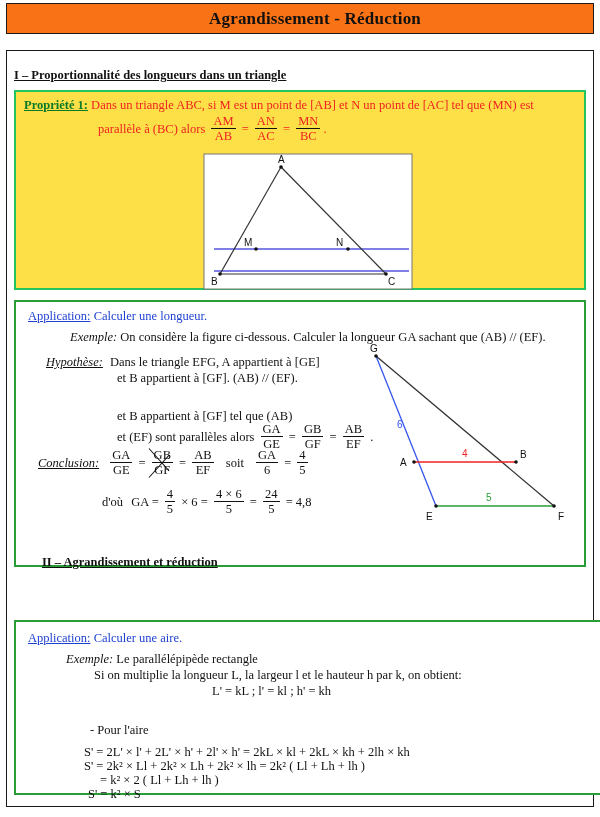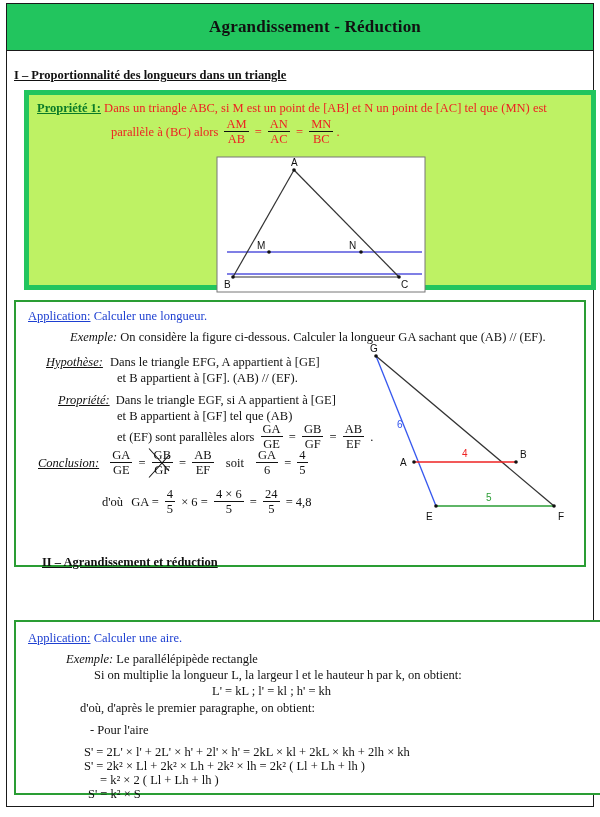--- a/index.html
+++ b/index.html
@@ -10,22 +10,22 @@
     -webkit-font-smoothing:none;
   }
   .page{
     position:relative;
     width:600px;height:817px;
     box-sizing:border-box;
     overflow:hidden;
   }
   
   .title-banner{
-    position:absolute;left:6px;top:3px;width:588px;height:48px;
-    background:#22c55e;
+    position:absolute;left:6px;top:3px;width:588px;height:31px;
+    background:#f97316;
     border:1px solid #1a1a1a;
     box-sizing:border-box;
     display:flex;align-items:center;justify-content:center;padding-left:30px;
   }
   .title-banner .t{
     font-size:17px;font-weight:bold;letter-spacing:.2px;
   }
   
   .outer{
     position:absolute;left:6px;top:50px;width:588px;height:757px;
@@ -36,24 +36,23 @@
   
   .section-head{
     position:absolute;
     font-size:12.5px;font-weight:bold;
     text-decoration:underline;
     white-space:nowrap;
   }
   
   .prop-box{
     position:absolute;
-    background:#bef264;
-    border:5px solid #22c55e;
-    box-sizing:border-box;
-    margin-left:10px;
+    background:#fde047;
+    border:2px solid #22c55e;
+    box-sizing:border-box;
   }
   .prop-label{
     color:#0a7a28;font-weight:bold;text-decoration:underline;
     font-size:12.5px;
   }
   .prop-text{color:#ee2222;font-size:12.5px;}
   
   .app-box{
     position:absolute;
     border:2px solid #2a9d34;
@@ -155,24 +154,20 @@
       <span class="it">Exemple:</span>
       <span>On considère la figure ci-dessous. Calculer la longueur GA sachant que (AB) // (EF).</span>
     </div>
 
     <div class="abs txt" style="left:30px;top:52px;">
       <span class="it-u">Hypothèse:</span>
       <span style="margin-left:4px;">Dans le triangle EFG, A appartient à [GE]</span>
     </div>
     <div class="abs txt" style="left:101px;top:68px;">et B appartient à [GF]. (AB) // (EF).</div>
 
-    <div class="abs txt" style="left:42px;top:90px;">
-      <span class="it-u">Propriété:</span>
-      <span style="margin-left:3px;">Dans le triangle EGF, si A appartient à [GE]</span>
-    </div>
     <div class="abs txt" style="left:101px;top:106px;">et B appartient à [GF] tel que (AB)</div>
 
     <div class="abs txt" style="left:101px;top:122px;">
       <span>et (EF) sont parallèles alors</span>
       <span class="frac small">
         <span class="num">GA</span>
         <span class="den">GE</span>
       </span>
       <span>=</span>
       <span class="frac small">
@@ -266,21 +261,20 @@
       <span class="app-title">Calculer une aire.</span>
     </div>
 
     <div class="abs txt" style="left:50px;top:29px;">
       <span class="it">Exemple:</span>
       <span>Le parallélépipède rectangle</span>
     </div>
 
     <div class="abs txt" style="left:78px;top:45px;">Si on multiplie la longueur L, la largeur l et le hauteur h par k, on obtient:</div>
     <div class="abs txt" style="left:196px;top:61px;">L' = kL ; l' = kl ; h' = kh</div>
-    <div class="abs txt" style="left:64px;top:78px;">d'où, d'après le premier paragraphe, on obtient:</div>
     <div class="abs txt" style="left:74px;top:100px;">- Pour l'aire</div>
 
     <div class="abs txt" style="left:68px;top:122px;">S' = 2L' × l' + 2L' × h' + 2l' × h' = 2kL × kl + 2kL × kh + 2lh × kh</div>
     <div class="abs txt" style="left:68px;top:136px;">S' = 2k² × Ll + 2k² × Lh + 2k² × lh = 2k² ( Ll + Lh + lh )</div>
     <div class="abs txt" style="left:84px;top:150px;">= k² × 2 ( Ll + Lh + lh )</div>
     <div class="abs txt" style="left:72px;top:164px;">S' = k² × S</div>
   </div>
 
 </div>
 

